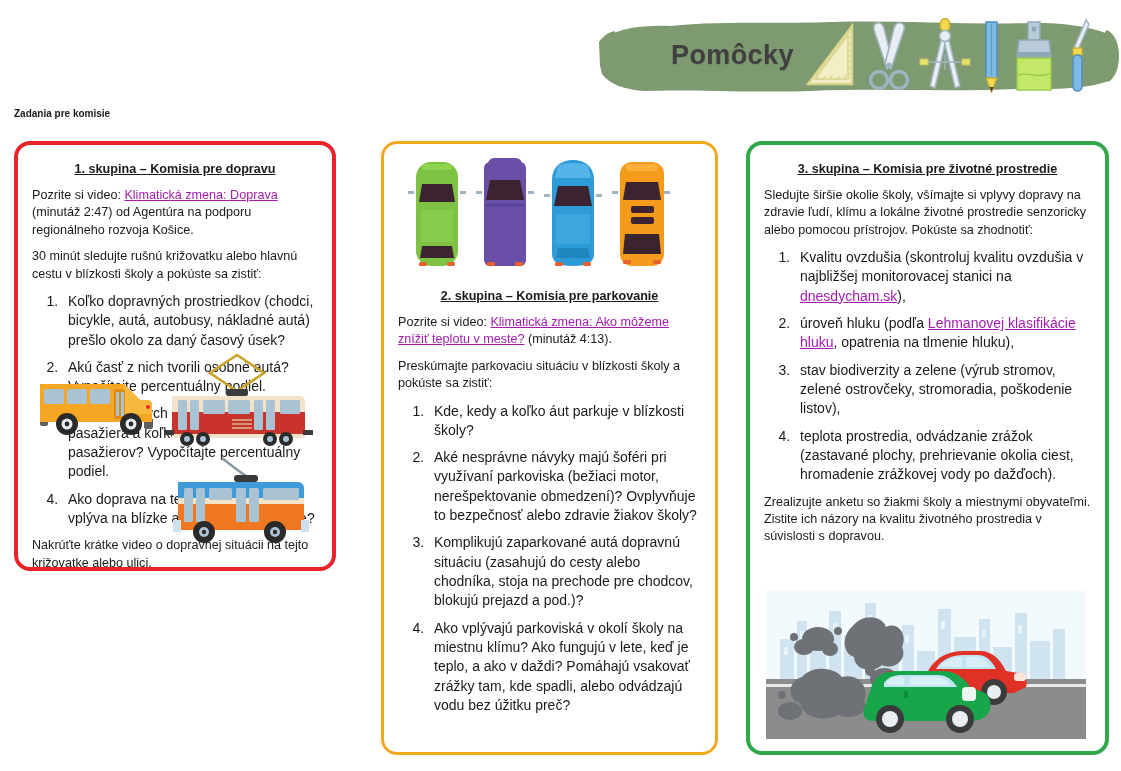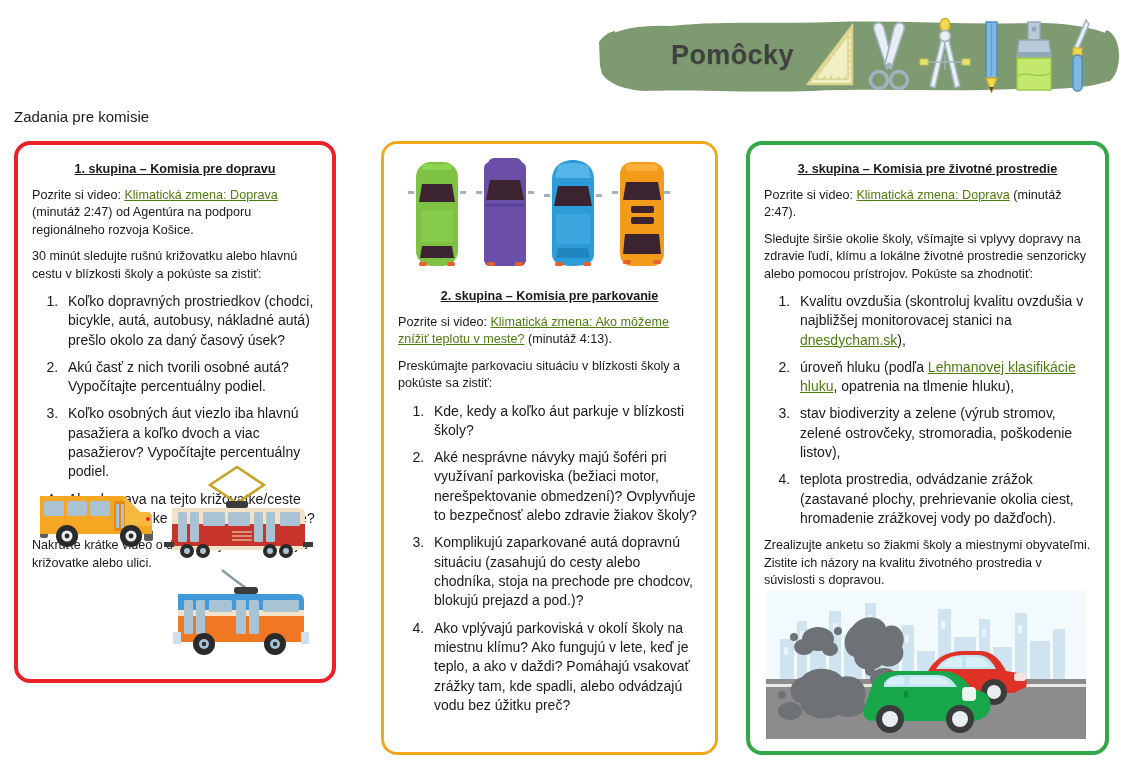--- a/index.html
+++ b/index.html
@@ -33,51 +33,51 @@
     position:absolute;
     left: 205px; top: 6px;
     width: 310px; height: 78px;
   }
   .tool { position:absolute; top:0; height:78px; }
 
   
   .page-heading {
     position: absolute;
     left: 14px; top: 108px;
-    font-size: 15px;
-    font-weight: normal;
+    font-size: 10px;
+    font-weight: bold;
     color: #1a1a1a;
   }
 
   
   .card {
     position: absolute;
     border-radius: 16px;
     background: #fff;
     padding: 10px 14px 8px 14px;
   }
-  #card1 { left: 14px;  top: 141px; width: 322px; height: 542px; border: 4px solid #f97316; }
+  #card1 { left: 14px;  top: 141px; width: 322px; height: 430px; border: 4px solid #f97316; }
   #card2 { left: 381px; top: 141px; width: 337px; height: 614px; border: 3px solid #22c55e; }
   #card3 { left: 746px; top: 141px; width: 363px; height: 614px; border: 4px solid #3b82f6; }
 
   .card-title {
     text-align: center;
     font-size: 12.6px;
     font-weight: bold;
     text-decoration: underline;
     margin: 6px 0 9px 0;
     line-height: 1.35;
   }
   .p {
     font-size: 12.6px;
     line-height: 1.38;
     margin: 0 0 9px 0;
   }
   a.lnk {
-    color: #4d7c0f;
+    color: #a21caf;
   }
   ol.qs {
     margin: 0 0 9px 0;
     padding-left: 30px;
     font-size: 14px;
     line-height: 1.38;
   }
   ol.qs > li { margin-bottom: 8px; padding-left: 6px; }
   ol.qs > li:last-child { margin-bottom: 0; }
   .tight > li { margin-bottom: 6px; }
@@ -336,23 +336,20 @@
     <li>Aké nesprávne návyky majú šoféri pri využívaní parkoviska (bežiaci motor, nerešpektovanie obmedzení)? Ovplyvňuje to bezpečnosť alebo zdravie žiakov školy?</li>
     <li>Komplikujú zaparkované autá dopravnú situáciu (zasahujú do cesty alebo chodníka, stoja na prechode pre chodcov, blokujú prejazd a pod.)?</li>
     <li>Ako vplývajú parkoviská v okolí školy na miestnu klímu? Ako fungujú v lete, keď je teplo, a ako v daždi? Pomáhajú vsakovať zrážky tam, kde spadli, alebo odvádzajú vodu bez úžitku preč?</li>
   </ol>
 
 </div>
 
 <div class="card" id="card3" style="border-color: rgb(51, 168, 72);">
   <div class="card-title">3. skupina – Komisia pre životné prostredie </div>
 
-  <p class="p">
-    <span>Pozrite si video: </span><a class="lnk" href="#">Klimatická zmena: Doprava</a><span> (minutáž 2:47).</span>
-  </p>
 
   <p class="p">Sledujte širšie okolie školy, všímajte si vplyvy dopravy na zdravie ľudí, klímu a lokálne životné prostredie senzoricky alebo pomocou prístrojov. Pokúste sa zhodnotiť:</p>
 
   <ol class="qs tight">
     <li><span>Kvalitu ovzdušia (skontroluj kvalitu ovzdušia v najbližšej monitorovacej stanici na </span><a class="lnk" href="#">dnesdycham.sk</a><span>),</span></li>
     <li><span>úroveň hluku (podľa </span><a class="lnk" href="#">Lehmanovej klasifikácie hluku</a><span>, opatrenia na tlmenie hluku),</span></li>
     <li>stav biodiverzity a zelene (výrub stromov, zelené ostrovčeky, stromoradia, poškodenie listov),</li>
     <li>teplota prostredia, odvádzanie zrážok (zastavané plochy, prehrievanie okolia ciest, hromadenie zrážkovej vody po dažďoch).</li>
   </ol>
 

